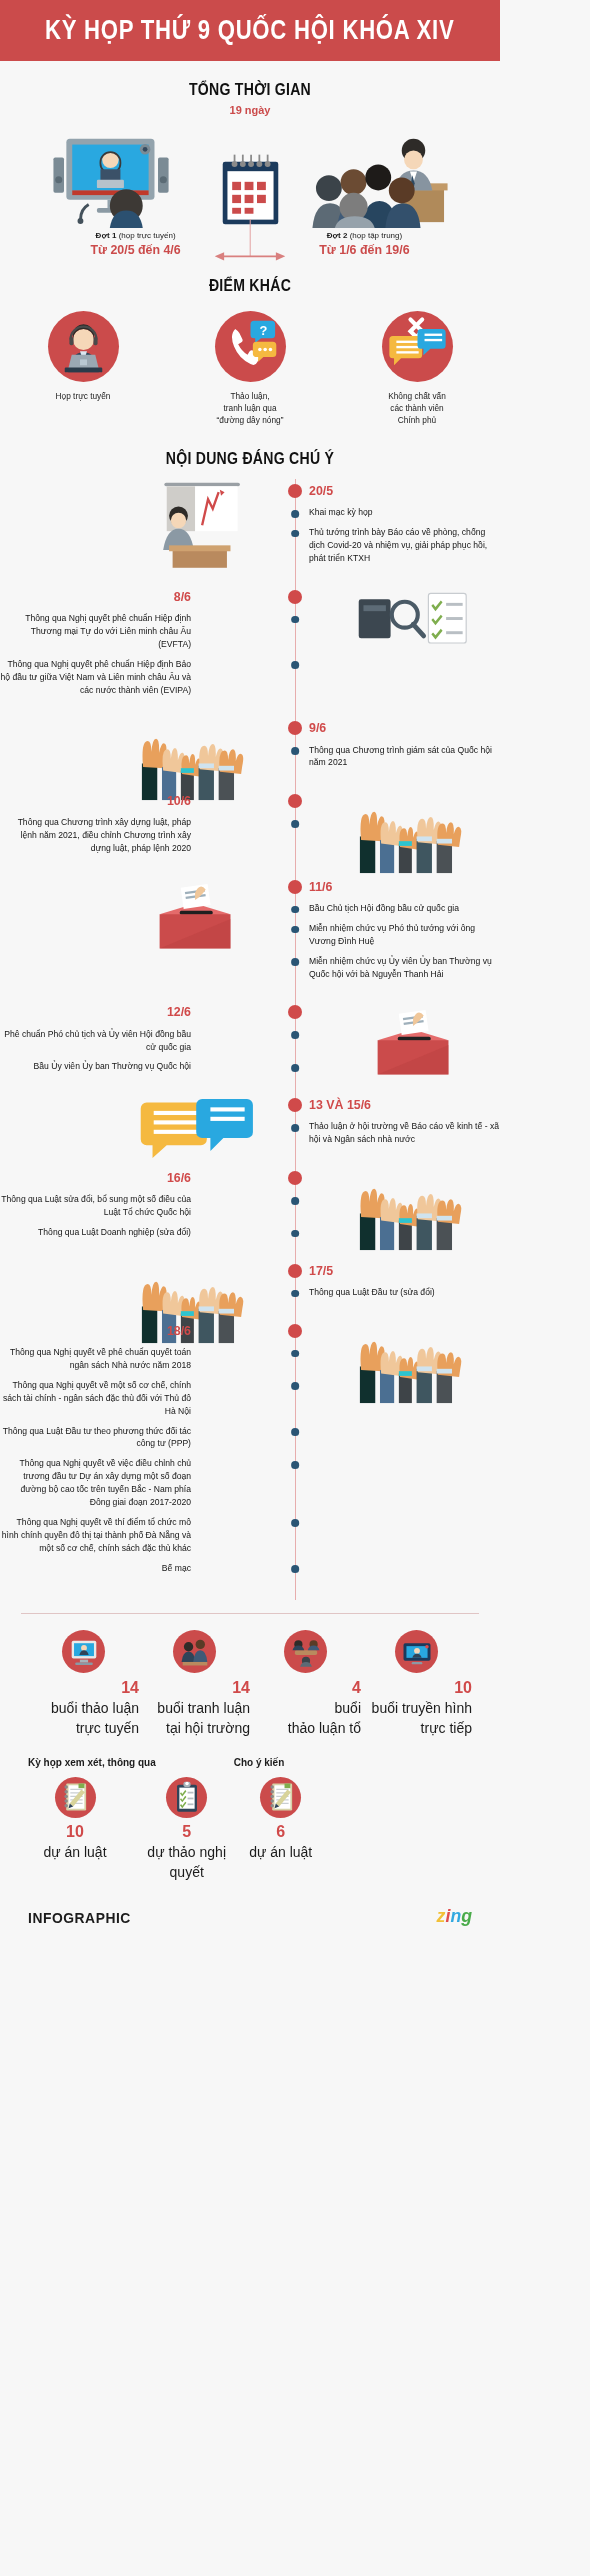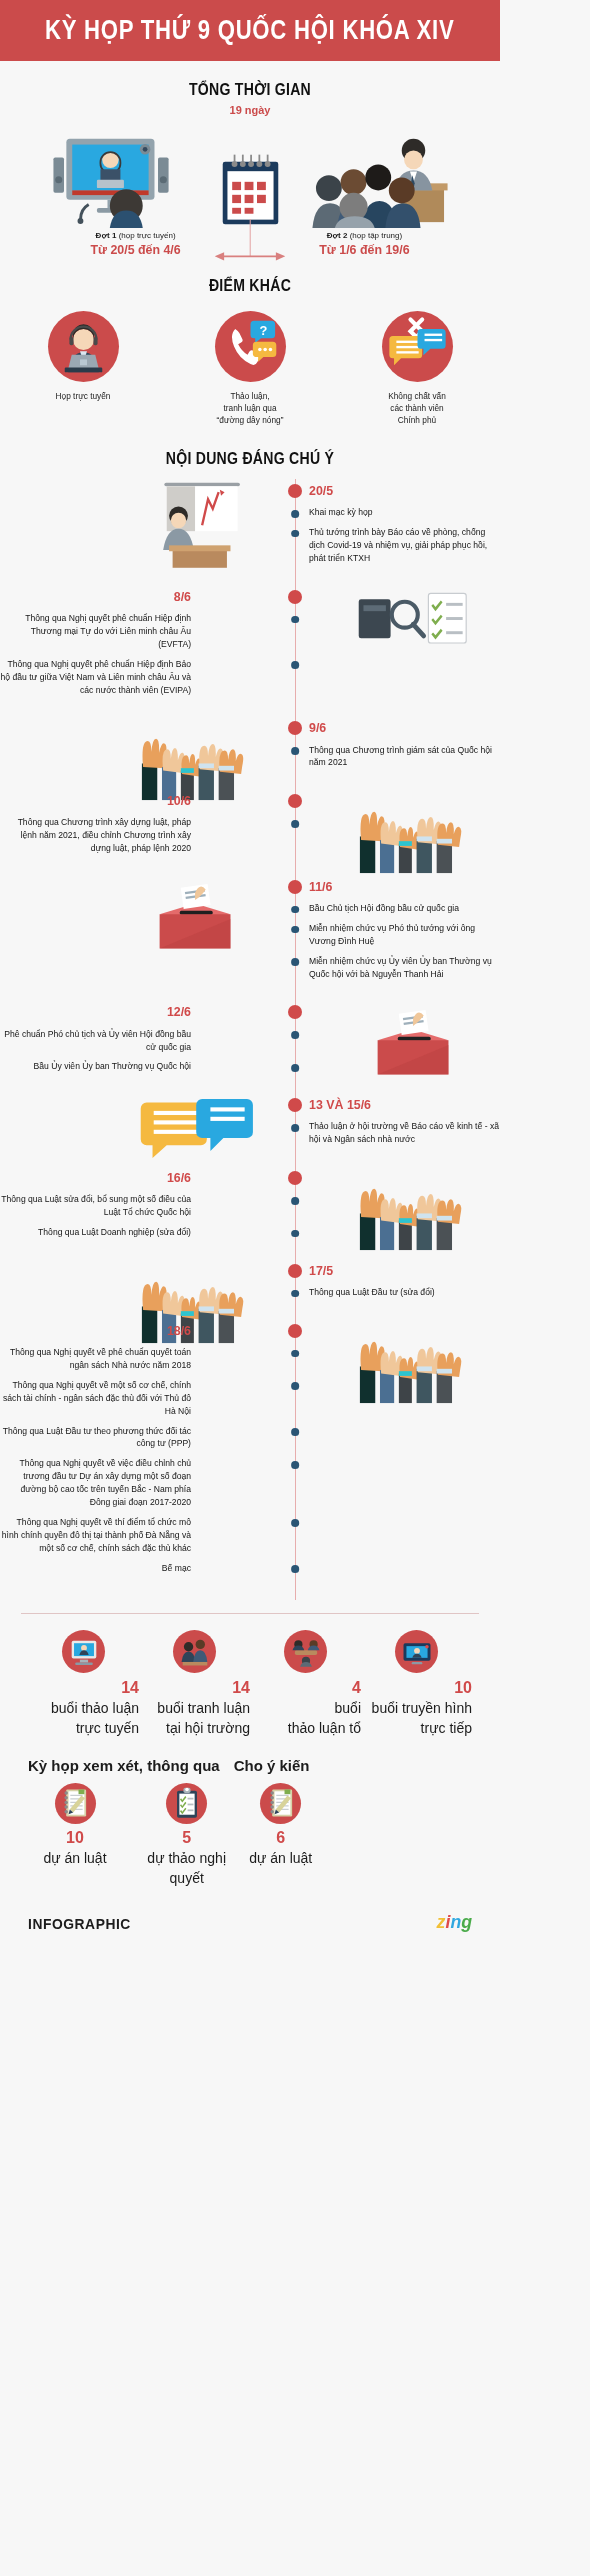--- a/index.html
+++ b/index.html
@@ -201,21 +201,21 @@
     width: 43px; height: 43px; border-radius: 50%;
     background: #cb4b4b; margin: 0 auto 5.9px auto;
     display: flex; align-items: center; justify-content: center;
     overflow: hidden;
   }
   .stat-num { font-size: 16px; font-weight: bold; color: #d04a4a; }
   .stat-label { font-size: 14px; line-height: 1.4; margin-top: 1.8px; }
 
   .bucket-row { display: flex; padding: 19px 28px 0 28px; gap: 0; }
   .bucket { }
-  .bucket-title { font-size: 15px; font-weight: bold; margin-bottom: 8.3px; }
+  .bucket-title { font-size: 10px; font-weight: bold; margin-bottom: 8.3px; }
   .bucket-items { display: flex; gap: 17.7px; }
   .bucket-item { width: 94px; text-align: center; }
   .bucket-item .circle-sm {
     width: 41px; height: 41px; border-radius: 50%;
     background: #cb4b4b; margin: 0 auto 5.9px auto;
     display: flex; align-items: center; justify-content: center;
     overflow: hidden;
   }
 
   
@@ -425,21 +425,21 @@
         <div class="tl-date right">
           <div class="dot-big"></div>
           <div class="date-txt">20/5</div>
         </div>
         <div class="tl-item right">
           <div class="dot-sm"></div>
           <div class="tl-text">Khai mạc kỳ họp</div>
         </div>
         <div class="tl-item right">
           <div class="dot-sm"></div>
-          <div class="tl-text">Thủ tướng trình bày Báo cáo về phòng, chống dịch Covid-19 và nhiệm vụ, giải pháp phục hồi, phát triển KTXH</div>
+          <div class="tl-text">Thủ tướng trình bày Báo cáo về phòng, chống dịch Covid-20 và nhiệm vụ, giải pháp phục hồi, phát triển KTXH</div>
         </div>
         <div style="height: 16.5px;"></div>
       </div>
       <div class="tl-block">
         <div class="tl-art right"><svg width="124" height="83" viewBox="0 0 210 140">
     <rect x="8" y="24" width="54" height="66" rx="4" fill="#3c4750"></rect>
     <rect x="16" y="34" width="38" height="10" fill="#5d6b76"></rect>
     <circle cx="86" cy="50" r="22" fill="none" stroke="#4a5a66" stroke-width="7"></circle>
     <line x1="100" y1="66" x2="118" y2="86" stroke="#4a5a66" stroke-width="8" stroke-linecap="round"></line>
     <rect x="126" y="14" width="64" height="84" rx="4" fill="#ffffff" stroke="#c8ccd0" stroke-width="2"></rect>

